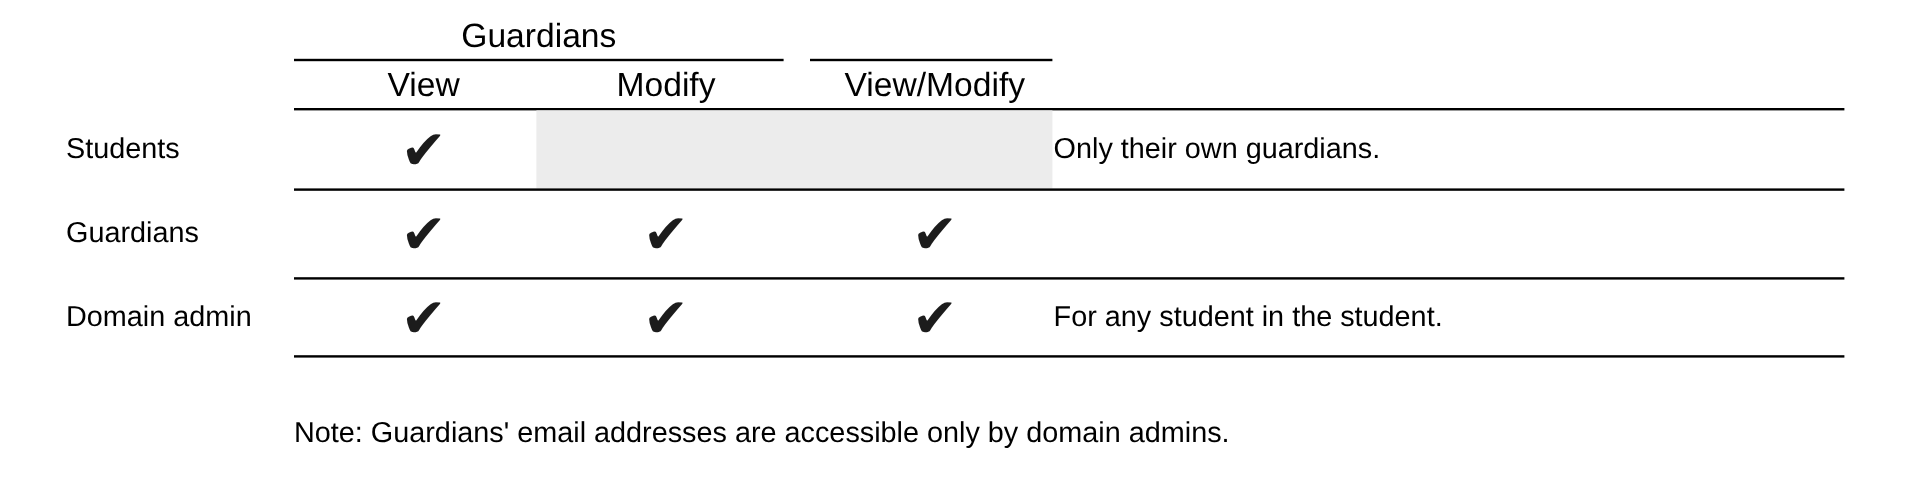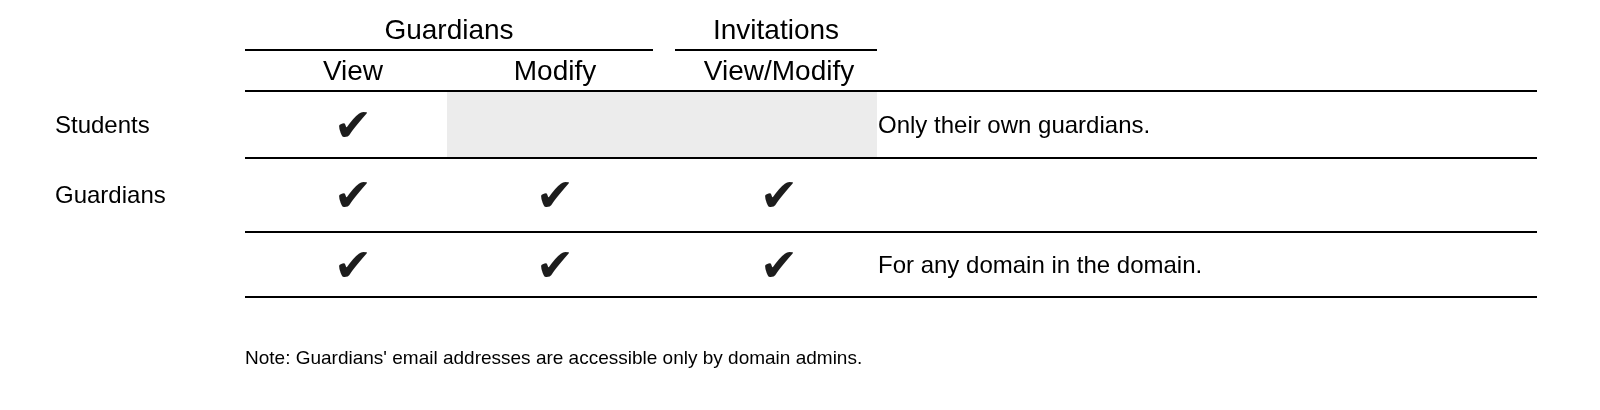--- a/index.html
+++ b/index.html
@@ -70,31 +70,30 @@
     left: 447px;
     top: 92px;
     width: 430px;
     height: 65px;
     background: #ececec;
   }
   .footnote {
     position: absolute;
     left: 245px;
     top: 347px;
-    font-size: 19px;
+    font-size: 24px;
     white-space: nowrap;
   }
 </style>
 </head>
 <body>
 
 <div class="canvas">
 
   <div class="center-box group-label" style="left:245px; width:408px;">Guardians</div>
-  <div class="center-box group-label" style="left:675px; width:202px;">Invitations</div>
 
   <div class="hline" style="left:245px; top:49px; width:408px;"></div>
   <div class="hline" style="left:675px; top:49px; width:202px;"></div>
 
   <div class="center-box col-label col-view" style="width:200px;">View</div>
   <div class="center-box col-label col-vm" style="width:200px;">View/Modify</div>
   <div class="center-box col-label col-modify" style="width:200px;">Modify</div>
 
   <div class="hline" style="left:245px; top:90px; width:1292px;"></div>
 
@@ -113,23 +112,24 @@
   <div class="row row-1">
     <div class="cell cell-label">Guardians</div>
     <div class="cell cell-check col-view">✔</div>
     <div class="cell cell-check col-modify">✔</div>
     <div class="cell cell-check col-vm">✔</div>
   </div>
 
   <div class="hline" style="left:245px; top:231px; width:1292px;"></div>
 
   <div class="row row-2">
+    <div class="cell cell-label">Domain admin</div>
     <div class="cell cell-check col-view">✔</div>
     <div class="cell cell-check col-modify">✔</div>
     <div class="cell cell-check col-vm">✔</div>
-    <div class="cell cell-note">For any domain in the domain.</div>
+    <div class="cell cell-note">For any student in the student.</div>
   </div>
 
   <div class="hline" style="left:245px; top:296px; width:1292px;"></div>
 
   <div class="footnote">Note: Guardians' email addresses are accessible only by domain admins.</div>
 
 </div>
 
 </body></html>

